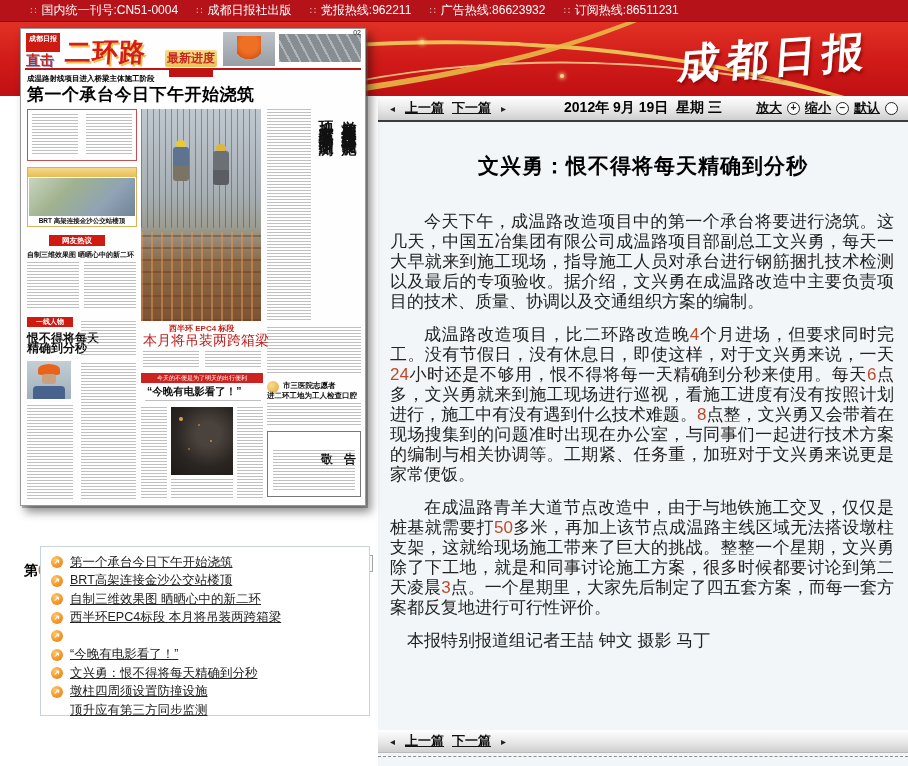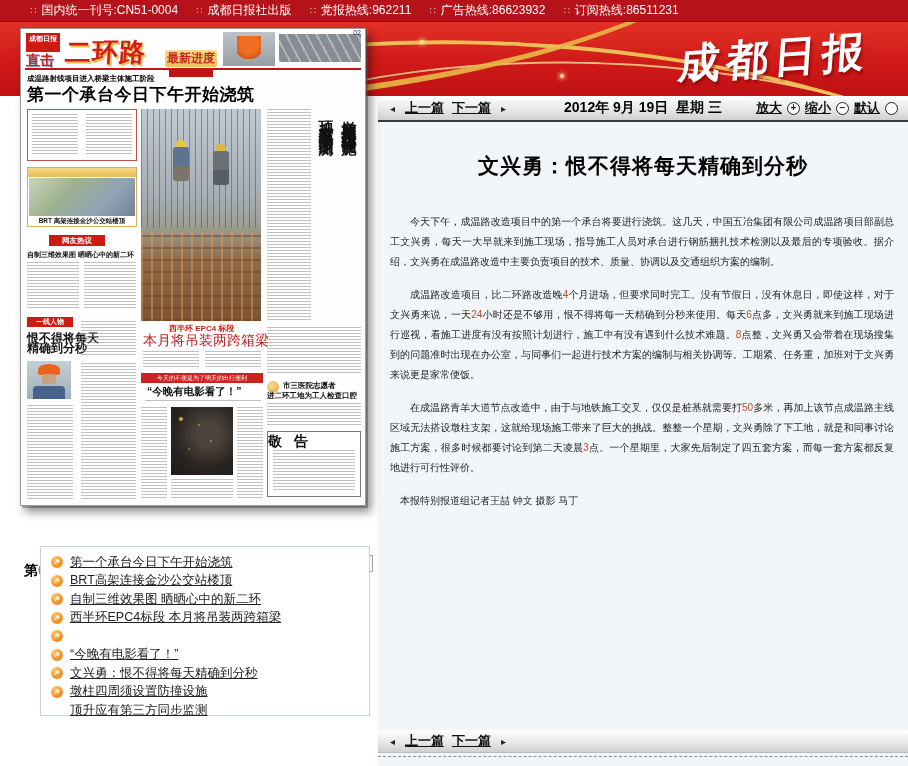--- a/index.html
+++ b/index.html
@@ -43,21 +43,21 @@
   .nav-date { position:absolute; left:50%; transform:translateX(-50%);
               font-weight:bold; font-size:14px; color:#000; white-space:pre; }
   .nav-zoom { position:absolute; right:10px; display:flex; align-items:center; gap:5px; }
   .circle-ic { display:inline-block; width:13px; height:13px; border:1.5px solid #222; border-radius:50%;
                line-height:10px; text-align:center; font-size:10px; font-weight:bold; color:#222; background:#fdfdfd; }
   .dotline { position:absolute; left:0; top:660px; width:530px; border-top:1px dashed #8f8f8f; }
 
   .art-title { position:absolute; left:0; top:56px; width:530px; text-align:center;
                font-size:21px; font-weight:bold; color:#000; letter-spacing:1px; }
   .art-body { position:absolute; left:12px; top:116px; width:504px; }
-  .art-body p { font-size:10px; line-height:20px; color:#222; text-align:justify;
+  .art-body p { font-size:17px; line-height:20px; color:#222; text-align:justify;
                 text-indent:2em; margin-bottom:13px; }
   .art-body p.byline { text-indent:1em; margin-top:6px; }
   .art-body .num { color:#bc4a2a; }
 
   
   .newspaper { position:absolute; left:20px; top:28px; width:346px; height:478px;
                background:#fefefe; border:1px solid #9a9a9a; z-index:6;
                box-shadow:5px 6px 9px rgba(0,0,0,.45), 2px 2px 0 rgba(120,120,120,.5); cursor:pointer; }
   .np { position:relative; width:100%; height:100%; overflow:hidden; }
   .tx { background:repeating-linear-gradient(180deg,#8d8d8d 0 1px, transparent 1px 3px); opacity:.55; position:absolute; }
@@ -126,21 +126,21 @@
               color:#fff; font-size:6px; line-height:10px; text-align:center; white-space:nowrap; }
   .np-moviehead { position:absolute; left:126px; top:356px; font-size:10.5px; font-weight:900; color:#111; white-space:nowrap; }
   .np-movie { position:absolute; left:150px; top:378px; width:62px; height:68px;
       background:radial-gradient(circle at 60% 40%, #4a423c 0 22%, #2a2522 60%, #1d1a18 100%); }
   .np-movie::after { content:""; position:absolute; left:8px; top:10px; width:4px; height:4px; border-radius:50%;
       background:#d8a34e; box-shadow:18px 6px 0 -1px #b5803a, 30px 22px 0 -1px #c8964a, 8px 30px 0 -1px #a5742f; }
   .np-ribbon { position:absolute; left:246px; top:352px; width:12px; height:12px; border-radius:50%;
       background:radial-gradient(circle at 35% 35%, #f7dc8e, #dfa83e); }
   .np-hline { position:absolute; font-size:7.5px; font-weight:bold; color:#111; white-space:nowrap; }
   .np-notice { position:absolute; left:246px; top:402px; width:94px; height:66px; border:1px solid #777; background:#fff; }
-  .np-notice .ntitle { font-size:14px; font-weight:bold; color:#111; text-align:left; margin-top:1px; letter-spacing:4px; }
+  .np-notice .ntitle { font-size:12px; font-weight:bold; color:#111; text-align:right; margin-top:19px; letter-spacing:4px; }
 
   
   .side-header { position:absolute; left:24px; top:514px; width:348px; height:24px;
                  display:flex; align-items:center; font-size:14px; color:#000;margin-top:45px; }
   .side-header .ed { font-weight:bold; }
   .side-header .ed .no { color:#d06c1a; }
   .side-header .pagelinks { position:absolute; left:200px; display:flex; align-items:center; gap:10px;
                  font-size:13.5px; }
   .plink { color:#111; text-decoration:underline; cursor:pointer; white-space:nowrap; }
   .page-selector { position:absolute; left:332px; top:-4px; width:17px; height:17px;

